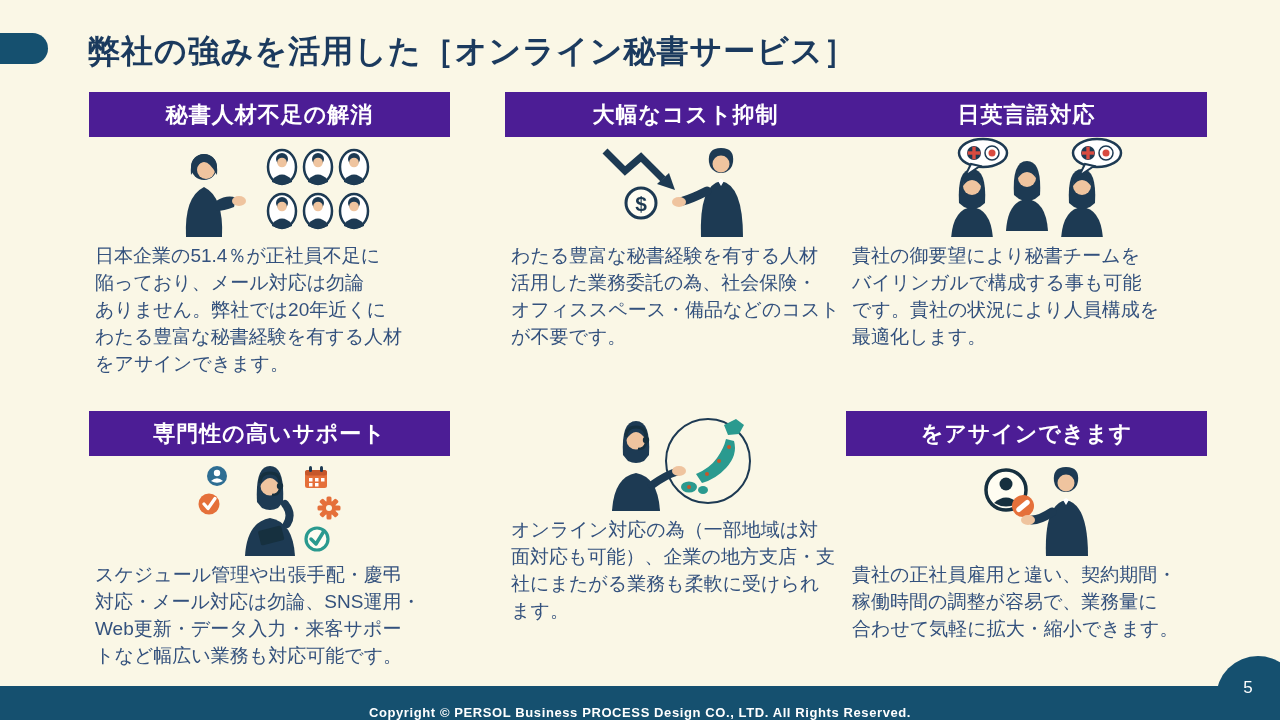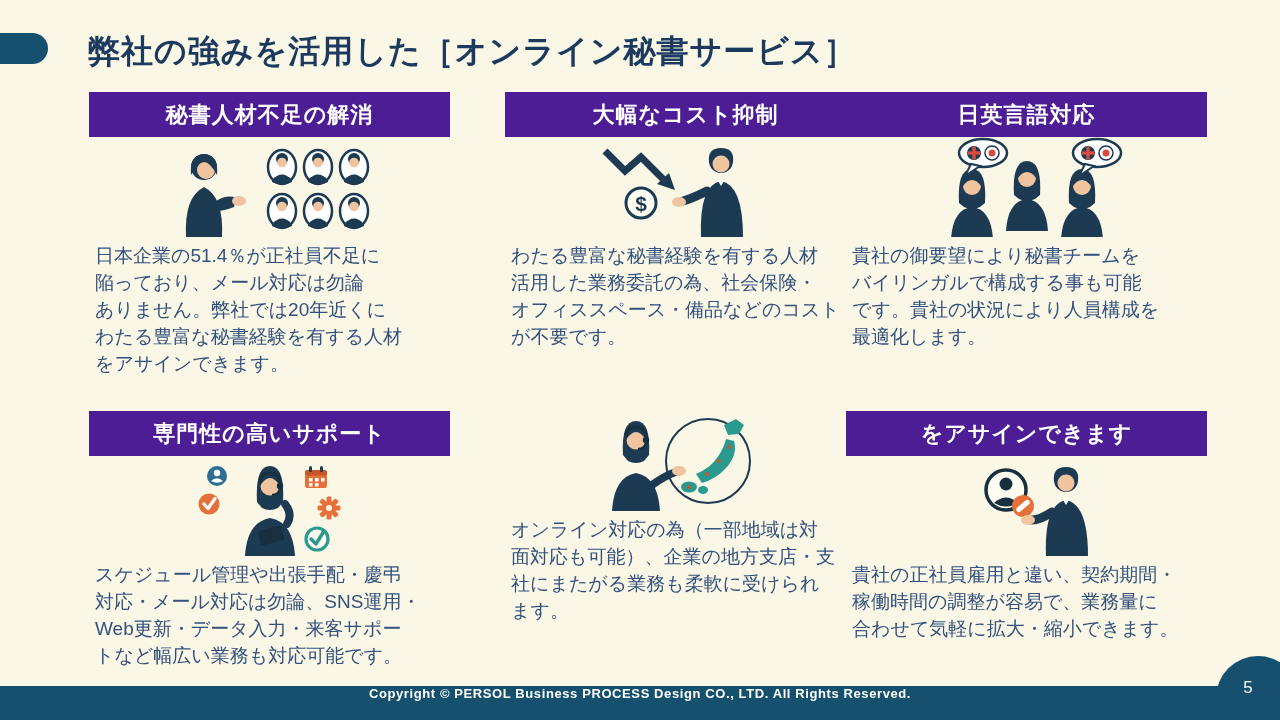--- a/index.html
+++ b/index.html
@@ -41,21 +41,21 @@
     white-space: pre-line;
   }
 
   
   .page-bump {
     position: absolute; left: 1216px; top: 656px;
     width: 84px; height: 84px; border-radius: 50%; background: #15506F;
   }
   .footer-bar {
     position: absolute; left: 0; top: 686px; width: 1280px; height: 34px;
-    background: #15506F; display: flex; align-items: flex-start; justify-content: center;
+    background: #15506F; display: flex; align-items: flex-end; justify-content: center;
   }
   .footer-text { color: #FFFFFF; font-size: 13px; letter-spacing: 0.6px; font-weight: bold; }
   .page-number {
     position: absolute; left: 1236px; top: 678px; width: 24px; text-align: center;
     color: #FFFFFF; font-size: 17px; z-index: 3;
   }
 </style>
 </head>
 <body>
 

